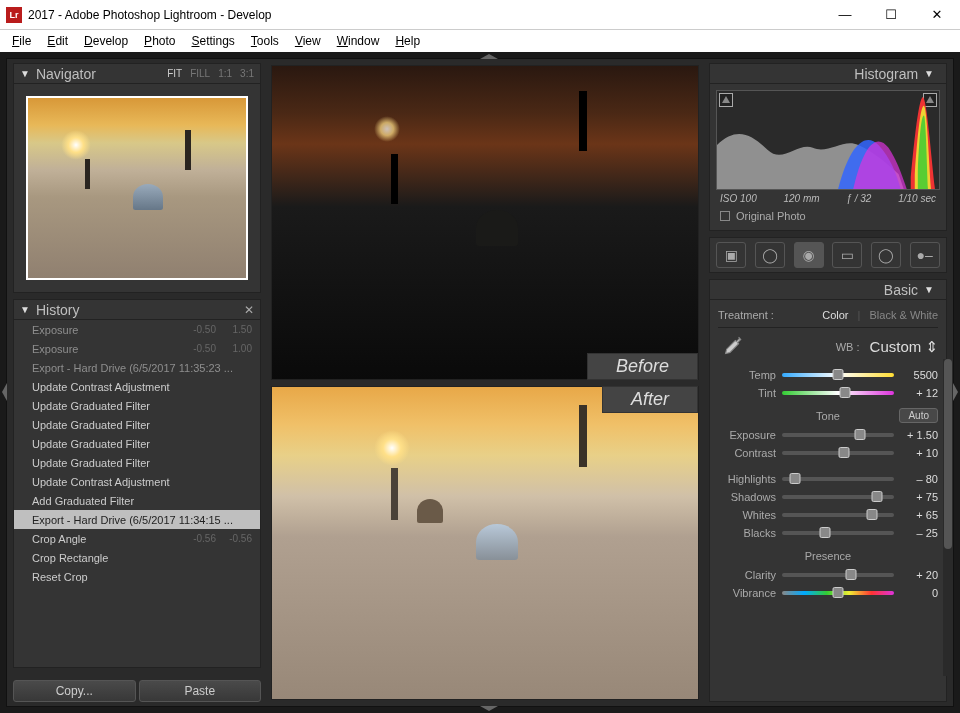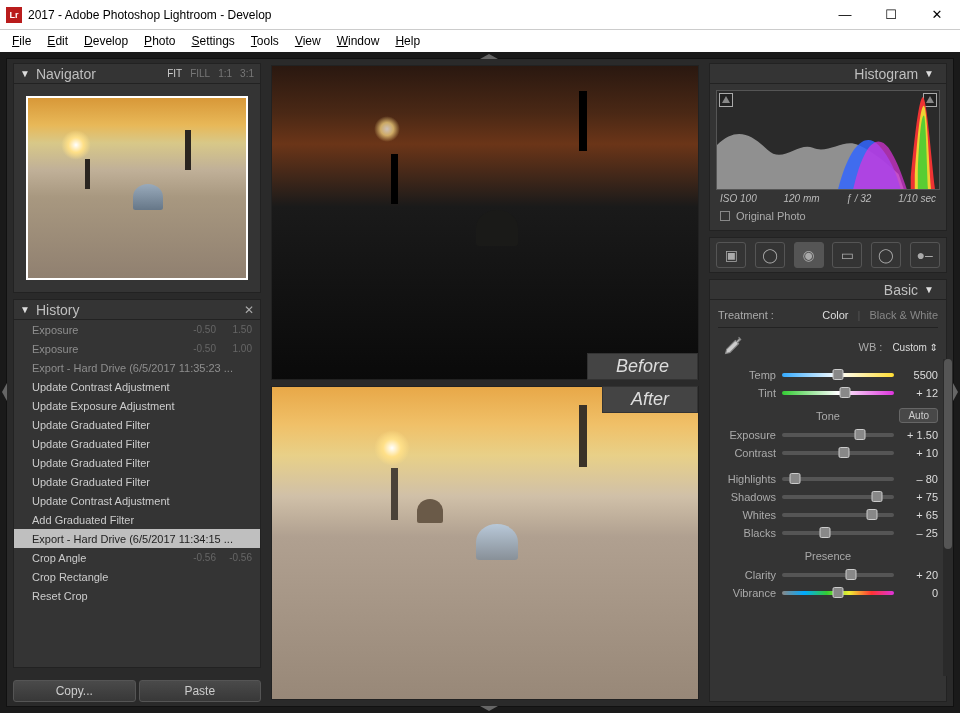--- a/index.html
+++ b/index.html
@@ -84,21 +84,21 @@
 .basic-body{background:#343434;border:1px solid #222;padding:7px 8px;flex:1;overflow:hidden;font-size:11px;color:#aaa}
 .treat{display:flex;align-items:center;gap:10px;padding:2px 0 6px;border-bottom:1px solid #222;justify-content:space-between}
 .treat .lbl{font-size:11px}
 .treat .opt{color:#ddd}
 .treat .opt.dim{color:#888}
 .wb-row{display:flex;align-items:center;padding:6px 0;gap:10px}
 .eyedrop{width:26px;height:26px;position:relative}
 .eyedrop svg{width:26px;height:26px}
 .wb-ctl{flex:1}
 .wb-line{display:flex;align-items:center;justify-content:flex-end;gap:10px}
-.wb-sel{color:#ddd;font-size:10px}
+.wb-sel{color:#ddd;font-size:15px}
 
 .slider-row{display:flex;align-items:center;height:18px;gap:6px}
 .slider-row .slbl{width:58px;text-align:right;font-size:11px}
 .slider-row .strack{flex:1;height:4px;background:#555;border-radius:2px;position:relative}
 .slider-row .sthumb{position:absolute;top:-4px;width:11px;height:11px;background:#888;border:1px solid #ccc;border-radius:2px;transform:translateX(-50%)}
 .slider-row .sval{width:38px;text-align:right;color:#ddd;font-size:11px}
 .strack.temp{background:linear-gradient(90deg,#3af,#fff,#fd3)}
 .strack.tint{background:linear-gradient(90deg,#3c3,#fff,#d3d)}
 .strack.vib{background:linear-gradient(90deg,#888,#0af,#3c3,#ee3,#f33,#d3d)}
 
@@ -186,23 +186,20 @@
             <div class="hist-row dim">
               <span class="lbl">Exposure</span>
               <span class="v1">-0.50</span>
               <span class="v2">1.00</span>
             </div>
             <div class="hist-row dim">
               <span class="lbl">Export - Hard Drive (6/5/2017 11:35:23 ...</span>
             </div>
             <div class="hist-row">
               <span class="lbl">Update Contrast Adjustment</span>
-            </div>
-            <div class="hist-row">
-              <span class="lbl">Update Exposure Adjustment</span>
             </div>
             <div class="hist-row">
               <span class="lbl">Update Graduated Filter</span>
             </div>
             <div class="hist-row">
               <span class="lbl">Update Graduated Filter</span>
             </div>
             <div class="hist-row">
               <span class="lbl">Update Graduated Filter</span>
             </div>

